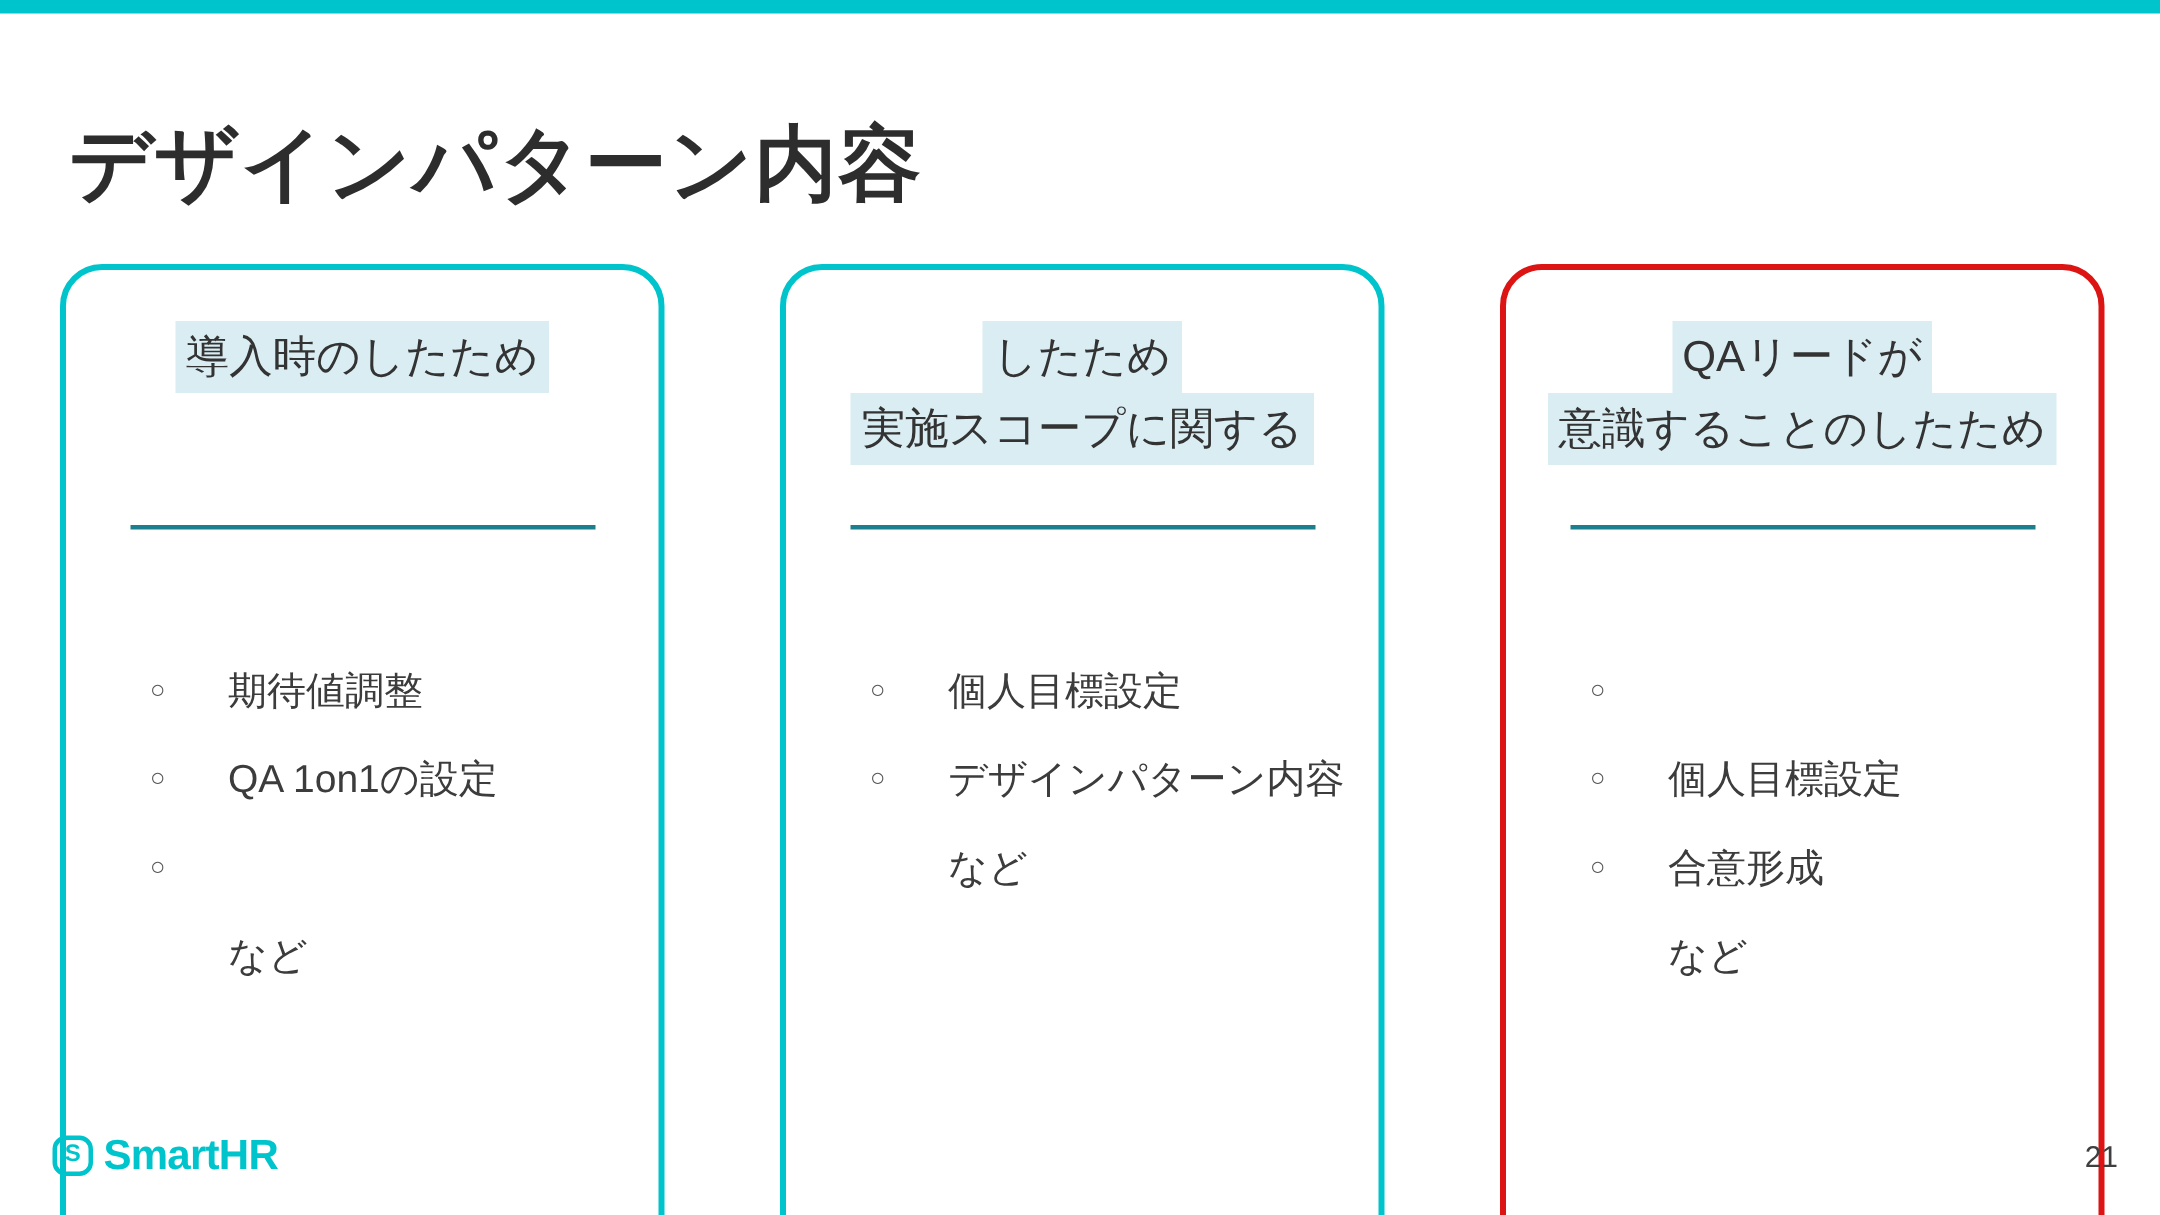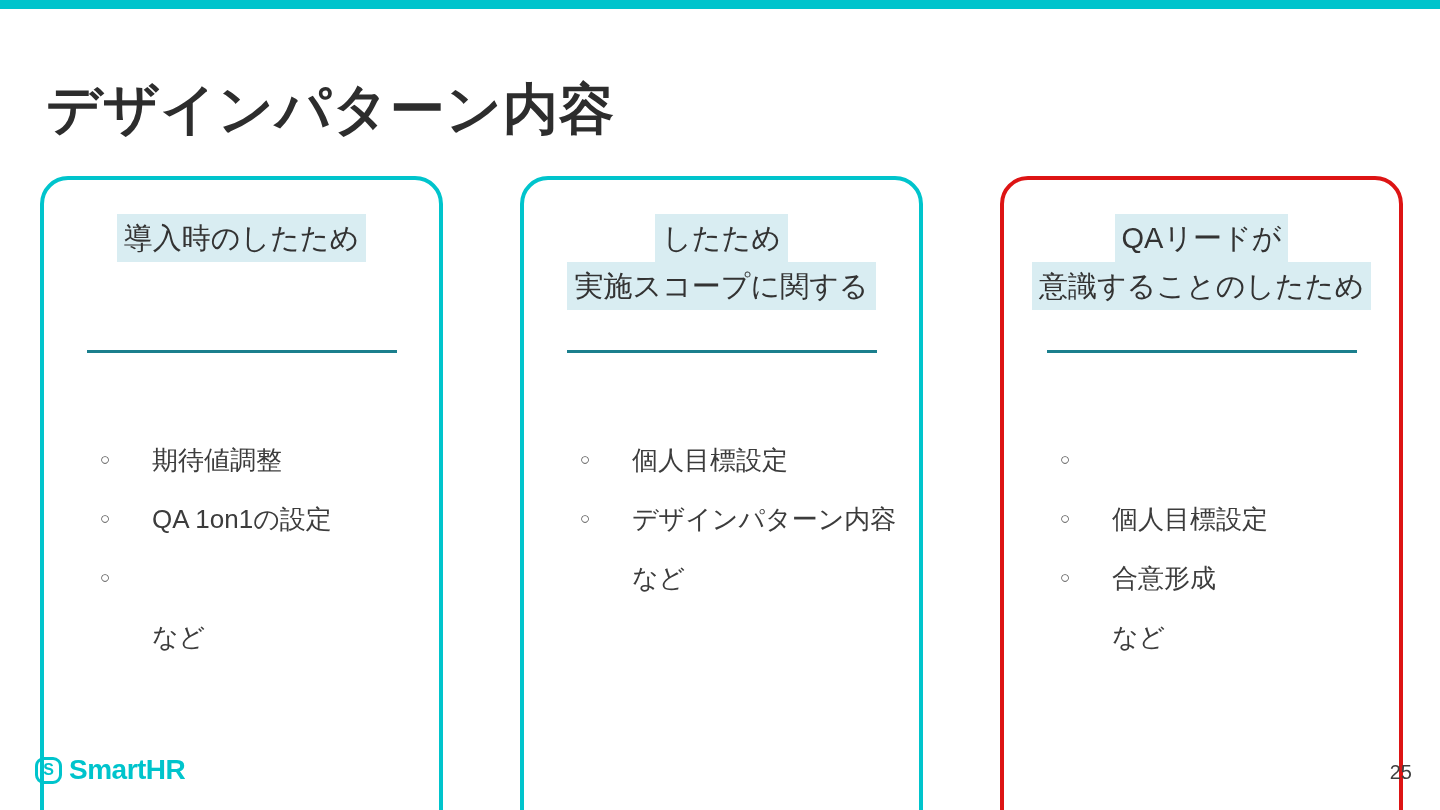--- a/index.html
+++ b/index.html
@@ -211,15 +211,15 @@
       </ul>
     </article>
 
   </section>
 
   <div class="footer-logo">
     <span class="logo-mark">S</span>
     <span class="logo-text">SmartHR</span>
   </div>
 
-  <div class="pagenum">25</div>
+  <div class="pagenum">21</div>
 
 </div>
 
 </body></html>

